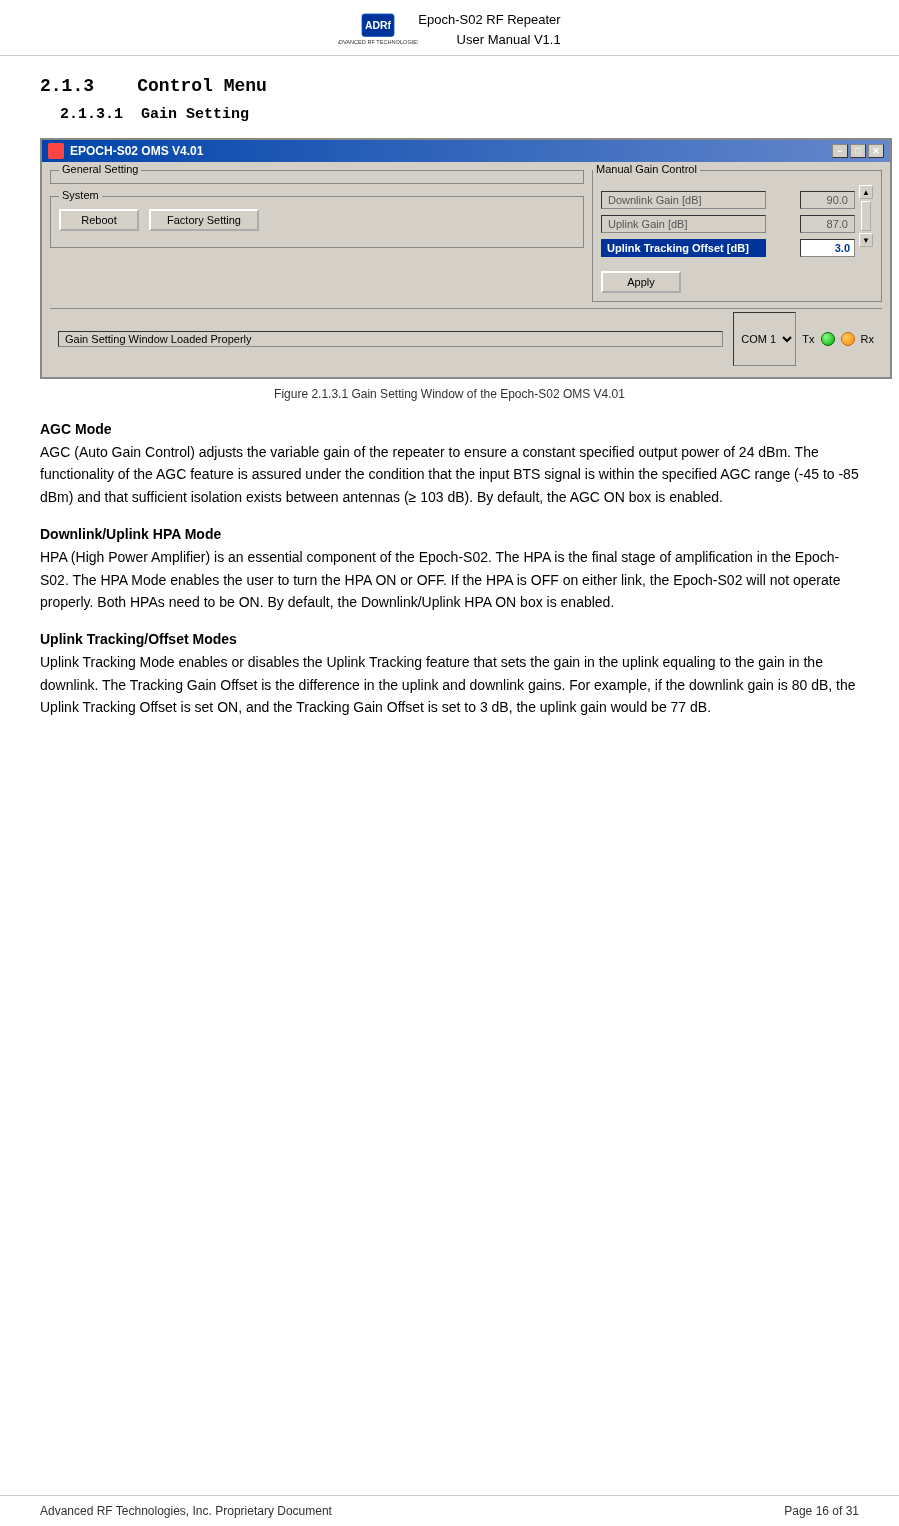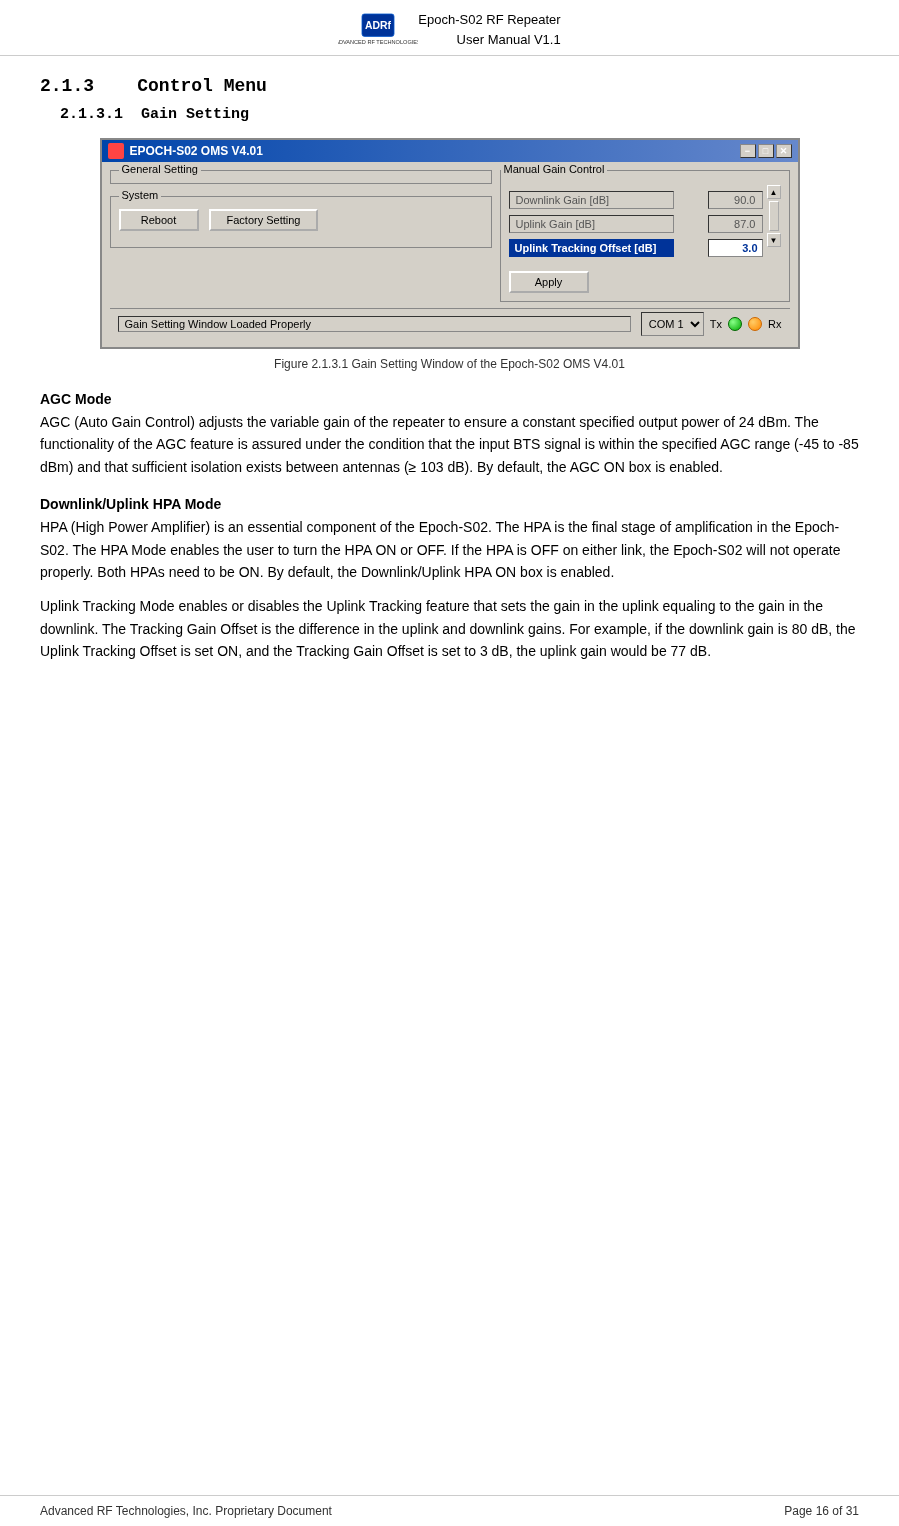--- a/index.html
+++ b/index.html
@@ -53,21 +53,21 @@
       margin-bottom: 15px;
       font-family: 'Courier New', monospace;
       margin-left: 20px;
     }
 
     
     .window-container {
       margin: 10px auto 8px auto;
       border: 2px solid #888;
       background: #d4d0c8;
-      width: 700px;
+      width: 852px;
     }
     .window-titlebar {
       background: linear-gradient(to right, #0044aa, #6688cc);
       color: white;
       padding: 3px 6px;
       display: flex;
       justify-content: space-between;
       align-items: center;
       font-size: 12px;
       font-weight: bold;
@@ -277,21 +277,21 @@
     }
     .status-right {
       display: flex;
       align-items: center;
       gap: 6px;
     }
     .com-select {
       background: #d4d0c8;
       border: 1px inset #888;
       font-size: 11px;
-      padding: 4px 3px;
+      padding: 19px 3px;
     }
     .led-green {
       width: 14px;
       height: 14px;
       background: radial-gradient(circle at 4px 4px, #88ff88, #00aa00);
       border-radius: 50%;
       border: 1px solid #006600;
     }
     .led-orange {
       width: 14px;
@@ -482,20 +482,21 @@
   </div>
 
   <div class="figure-caption">Figure 2.1.3.1 Gain Setting Window of the Epoch-S02 OMS V4.01</div>
 
   <div class="section-title-bold">AGC Mode</div>
   <div class="body-text">AGC (Auto Gain Control) adjusts the variable gain of the repeater to ensure a constant specified output power of 24 dBm.  The functionality of the AGC feature is assured under the condition that the input BTS signal is within the specified AGC range (-45 to -85 dBm) and that sufficient isolation exists between antennas (≥ 103 dB).   By default, the AGC ON box is enabled.</div>
 
   <div class="section-title-bold">Downlink/Uplink HPA Mode</div>
   <div class="body-text">HPA (High Power Amplifier) is an essential component of the Epoch-S02.  The HPA is the final stage of amplification in the Epoch-S02.  The HPA Mode enables the user to turn the HPA ON or OFF.  If the HPA is OFF on either link, the Epoch-S02 will not operate properly.  Both HPAs need to be ON.  By default, the Downlink/Uplink HPA ON box is enabled.</div>
 
+  <div class="section-title-bold">Uplink Tracking/Offset Modes</div>
   <div class="body-text">Uplink Tracking Mode enables or disables the Uplink Tracking feature that sets the gain in the uplink equaling to the gain in the downlink.   The Tracking Gain Offset is the difference in the uplink and downlink gains.   For example, if the downlink gain is 80 dB, the Uplink Tracking Offset is set ON, and the Tracking Gain Offset is set to 3 dB, the uplink gain would be 77 dB.</div>
 
 </div>
 
 <div class="footer">
   <span>Advanced RF Technologies, Inc. Proprietary Document</span>
   <span>Page 16 of 31</span>
 </div>
 
 </body></html>

